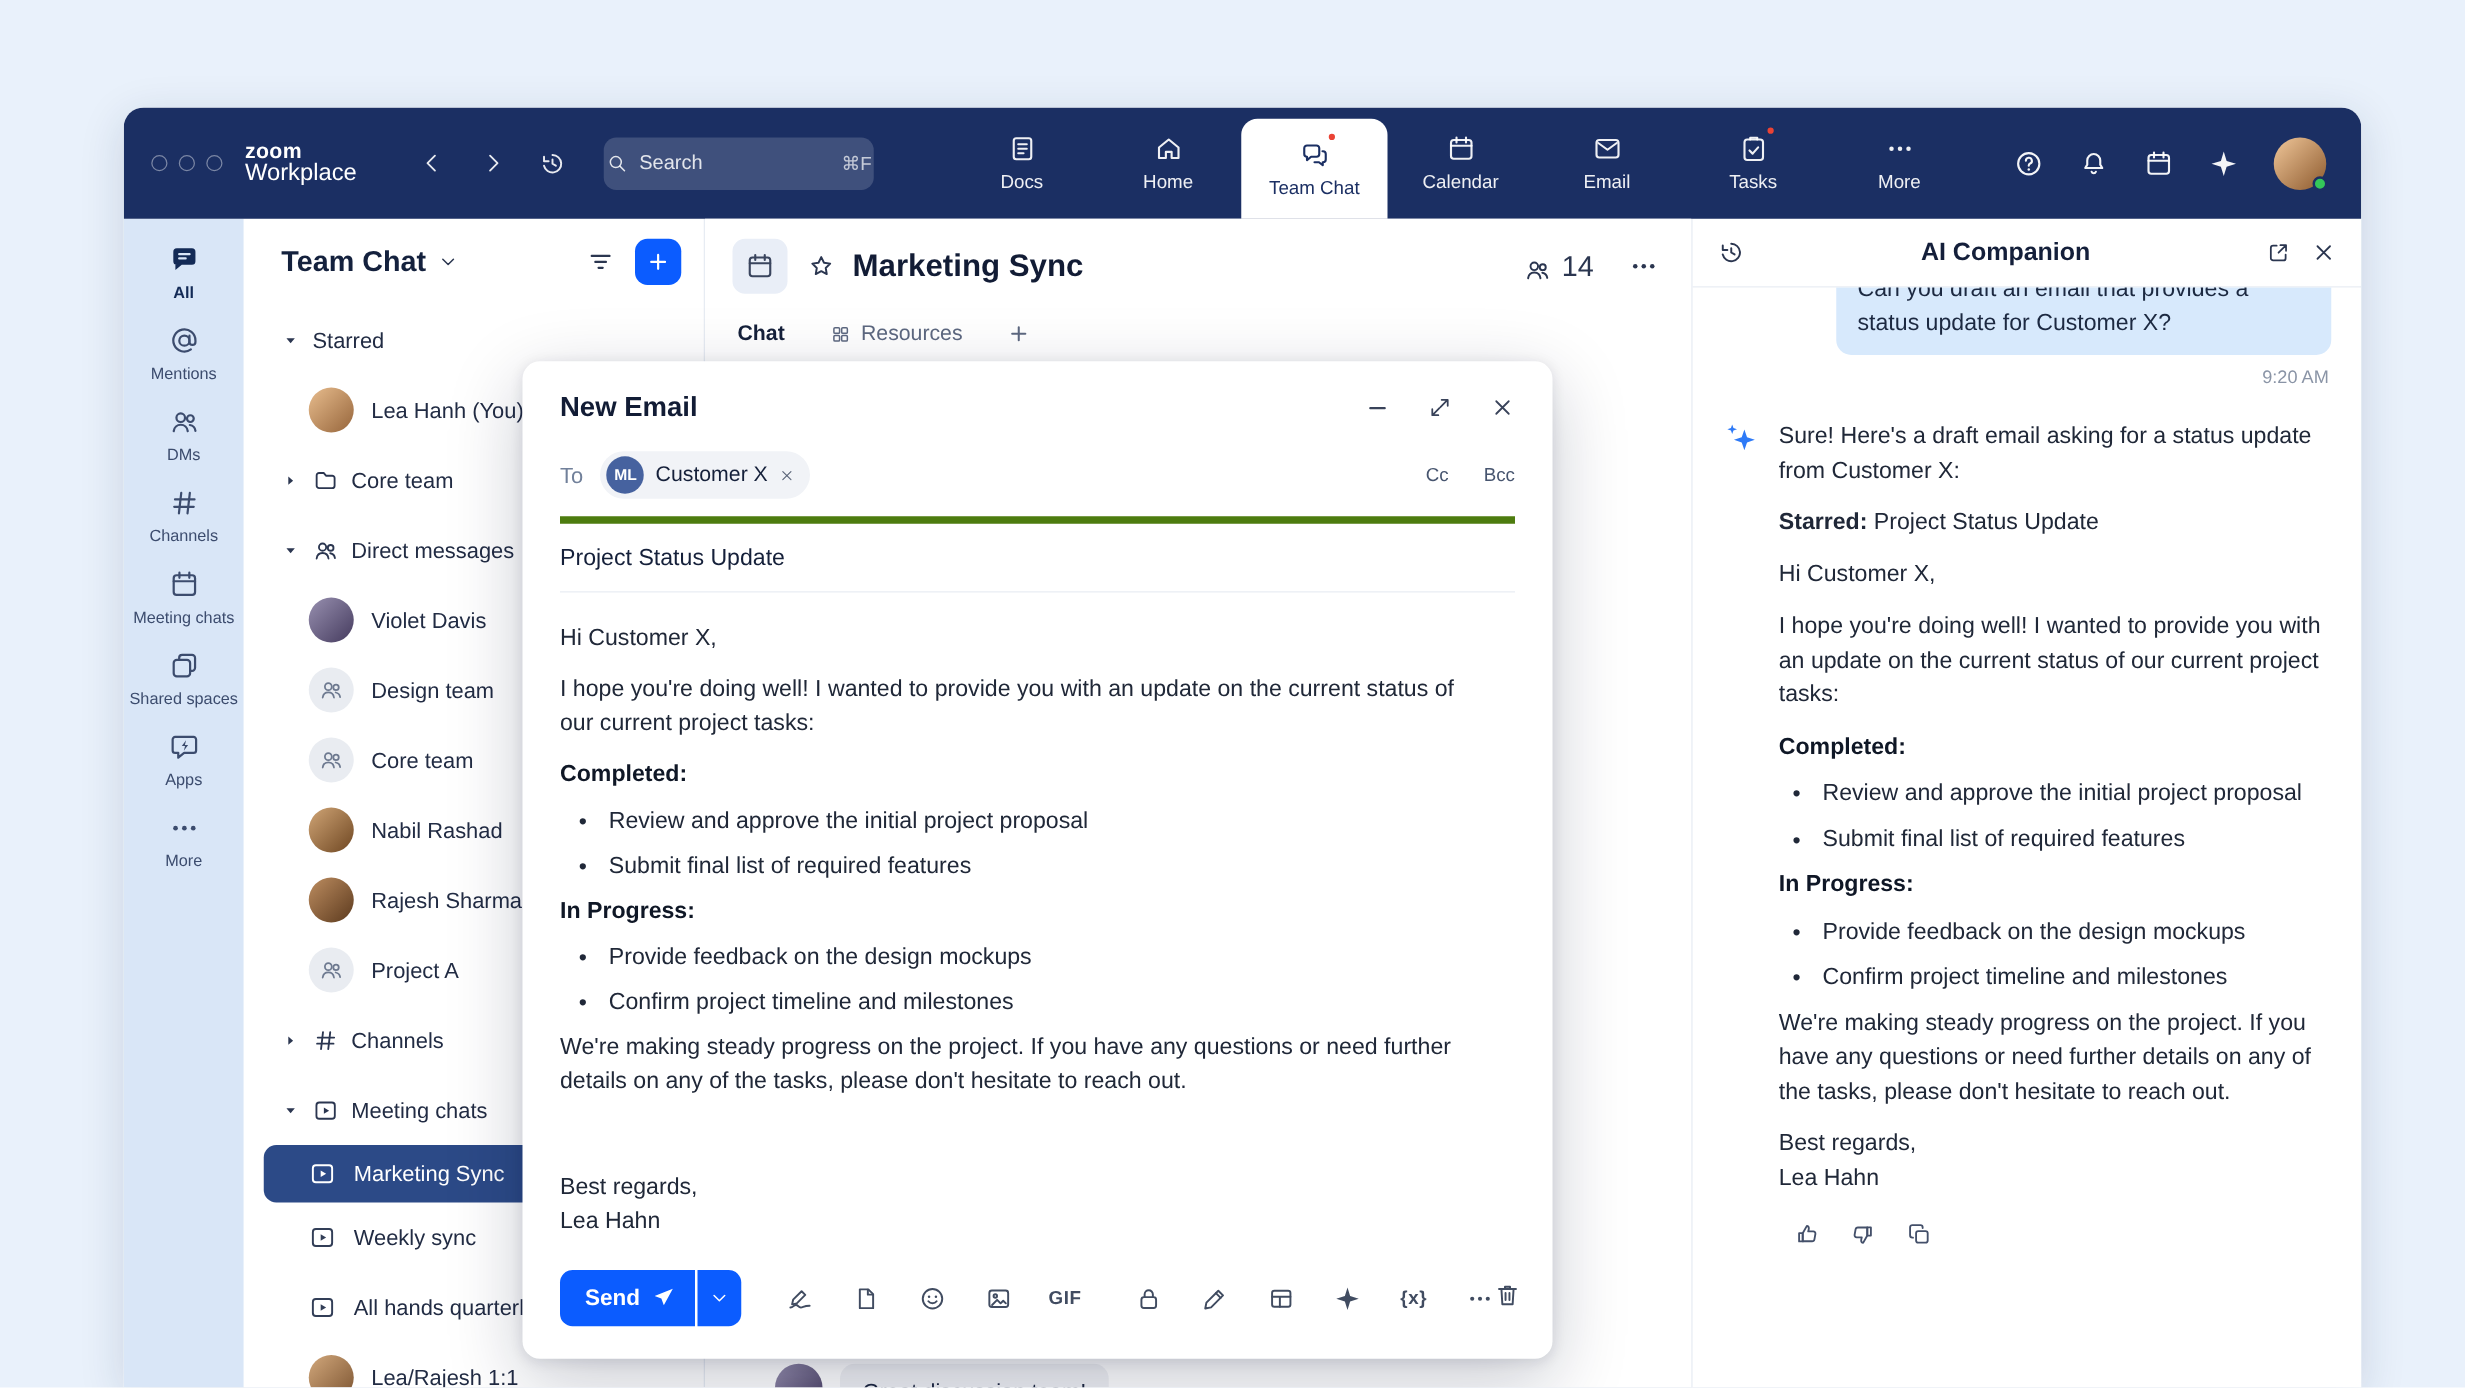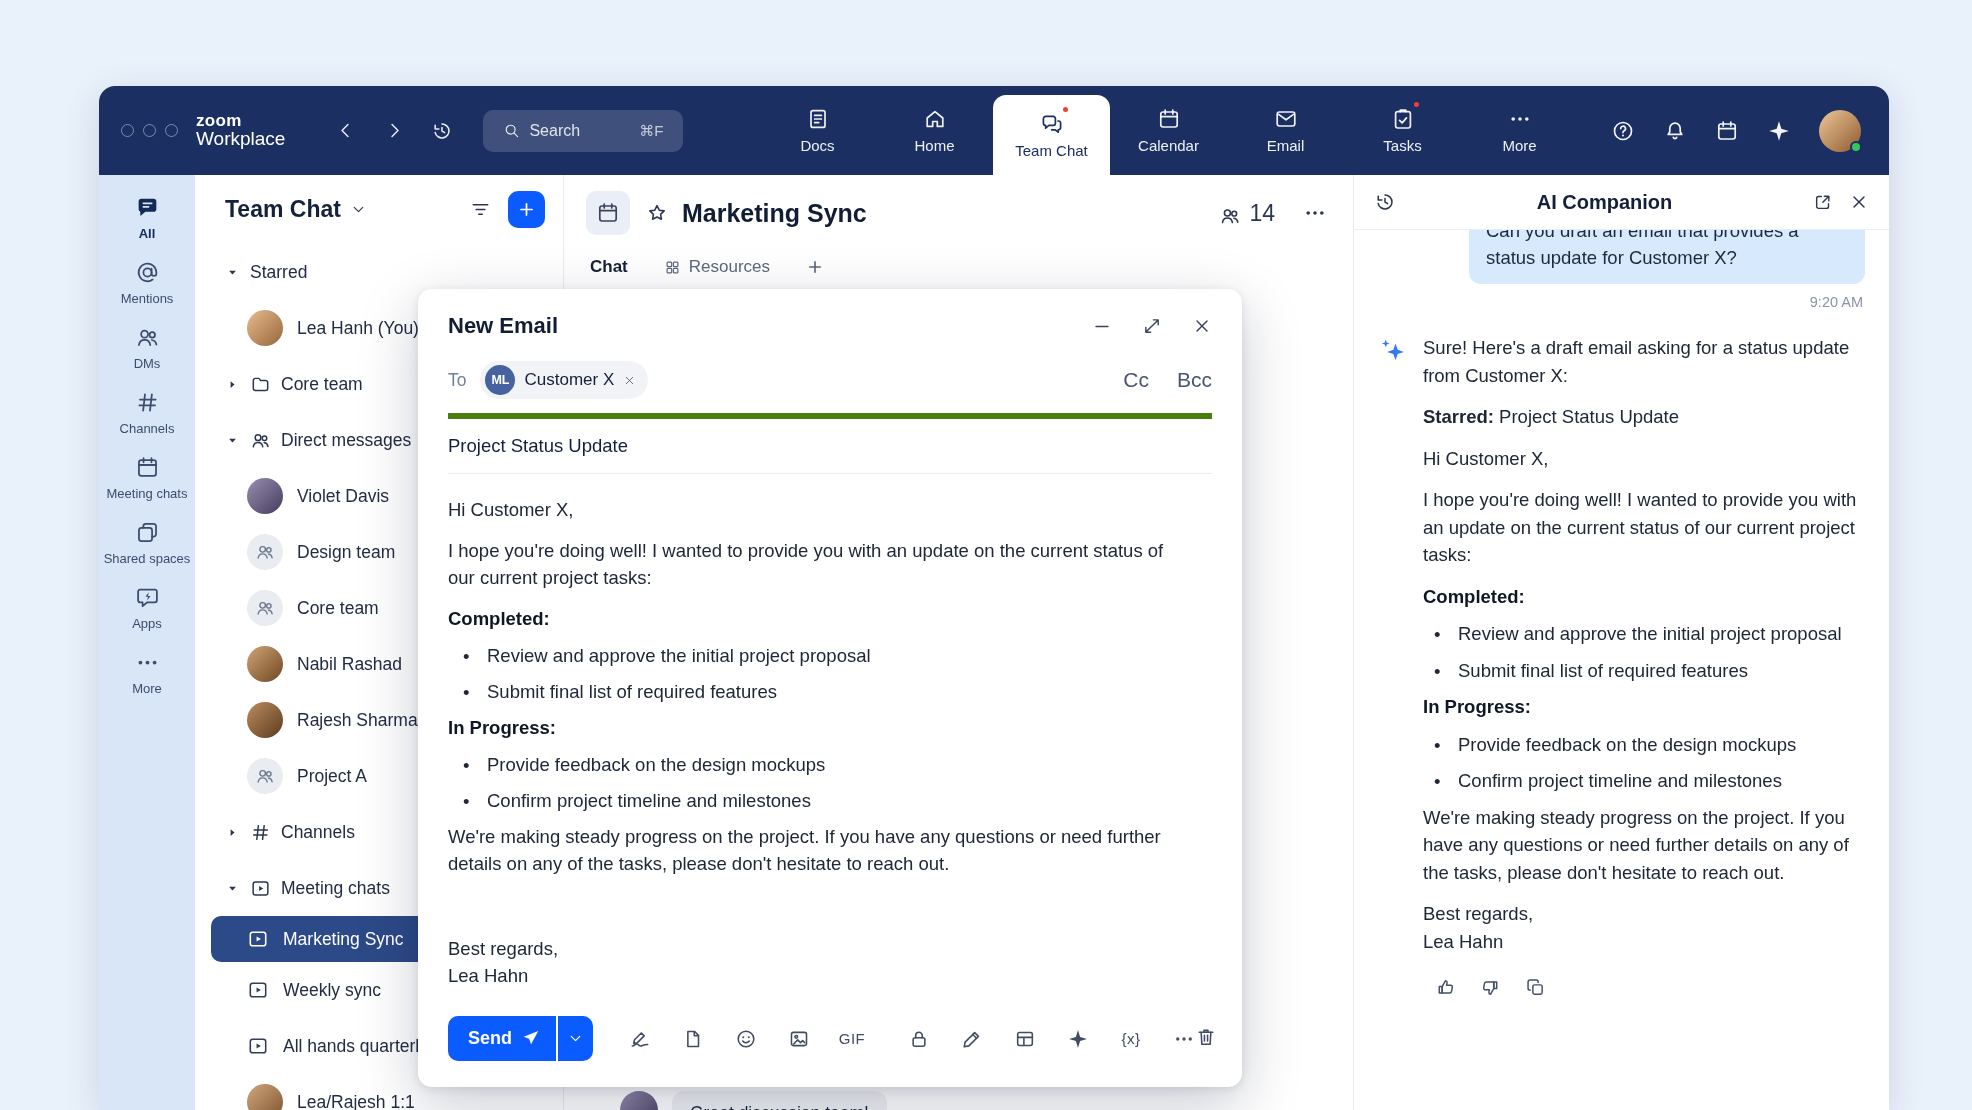--- a/index.html
+++ b/index.html
@@ -2,35 +2,35 @@
 <html><head>
 <meta charset="utf-8">
 <style>
   *{margin:0;padding:0;box-sizing:border-box}
   html,body{width:1972px;height:1110px}
   body{background:#e9f1fb;font-family:"Liberation Sans","DejaVu Sans",sans-serif;overflow:hidden;position:relative;color:#1b2433}
   button{border:none;background:none;font:inherit;color:inherit;padding:0;cursor:pointer}
 
   .ic{display:inline-flex;align-items:center;justify-content:center;width:24px;height:24px;flex:0 0 auto}
   .ic svg{width:100%;height:100%;stroke:currentColor;fill:none;stroke-width:1.7;stroke-linecap:round;stroke-linejoin:round}
-  .txtic{font-weight:400;font-size:15px;width:auto;letter-spacing:.5px}
+  .txtic{font-weight:700;font-size:15px;width:auto;letter-spacing:.5px}
 
   .window{position:absolute;left:99px;top:86px;width:1790px;height:1024px;background:#fff;border-radius:16px 16px 0 0;overflow:hidden;box-shadow:0 8px 36px rgba(20,40,80,.14);display:flex;flex-direction:column}
 
   
   .topbar{position:relative;height:89px;flex:0 0 auto;background:#1b2f63;display:flex;align-items:center;padding-left:22px;color:#fff}
   .dots{display:flex;gap:9px}
   .dot{width:13px;height:13px;border-radius:50%;border:1.5px solid rgba(255,255,255,.42)}
   .logo{margin-left:18px;display:flex;flex-direction:column;line-height:1.05}
   .logo-z{font-weight:800;font-size:17px;letter-spacing:.3px}
   .logo-w{font-size:19px;font-weight:400}
   .nav-arrows{margin-left:50px;display:flex;gap:28px}
   .nav-arrows .ic,.hist{width:21px;height:21px;color:rgba(255,255,255,.9);cursor:pointer}
   .hist{margin-left:26px;width:22px;height:22px}
-  .search{margin-left:30px;width:200px;height:42px;border-radius:10px;background:rgba(255,255,255,.16);display:flex;align-items:center;padding:0 20px;gap:9px;cursor:text}
+  .search{margin-left:30px;width:216px;height:42px;border-radius:10px;background:rgba(255,255,255,.16);display:flex;align-items:center;padding:0 2px;gap:9px;cursor:text}
   .search .ic{width:17px;height:17px;color:rgba(255,255,255,.85)}
   .search-text{font-size:16px;color:rgba(255,255,255,.85)}
   .search-short{margin-left:auto;font-size:15px;color:rgba(255,255,255,.7)}
   .tb-tabs{position:absolute;left:660px;top:0;height:100%;display:flex;align-items:flex-end}
   .tab{position:relative;width:117px;height:89px;display:flex;flex-direction:column;align-items:center;justify-content:center;gap:6px;font-size:15px;color:rgba(255,255,255,.93);cursor:pointer}
   .tab .ic{width:24px;height:24px}
   .tab.active{height:80px;background:#fff;color:#1b2f63;border-radius:13px 13px 0 0}
   .badge{position:absolute;top:14px;left:calc(50% + 9px);width:9px;height:9px;border-radius:50%;background:#ea4335;border:2px solid #1b2f63}
   .tab.active .badge{top:10px;border-color:#fff}
   .tb-right{position:absolute;right:28px;top:0;height:100%;display:flex;align-items:center;gap:28px}
@@ -93,21 +93,21 @@
   .modal{position:absolute;left:319px;top:203px;width:824px;height:798px;background:#fff;border-radius:14px;box-shadow:0 18px 60px rgba(10,20,50,.22),0 2px 10px rgba(10,20,50,.10);display:flex;flex-direction:column;padding:0 30px;z-index:50}
   .m-header{display:flex;align-items:center;padding:24px 0 16px}
   .m-title{font-size:22px;font-weight:700;color:#121c35}
   .m-win-actions{margin-left:auto;display:flex;align-items:center;gap:30px;color:#39435a}
   .m-win-actions .ic{width:20px;height:20px;cursor:pointer}
   .m-to{display:flex;align-items:center;gap:14px;padding:6px 0 14px;border-bottom:6px solid #4d7c0f}
   .m-to-label{font-size:17.5px;color:#71809a}
   .chip{display:flex;align-items:center;gap:9px;background:#f1f3f7;border-radius:20px;padding:4px 12px 4px 5px;font-size:17px;color:#15203a;cursor:default}
   .chip-av{width:30px;height:30px;border-radius:50%;background:#46629f;color:#fff;font-size:12.5px;font-weight:700;display:flex;align-items:center;justify-content:center}
   .chip-x{width:13px;height:13px;color:#5a6478;cursor:pointer}
-  .m-ccbcc{margin-left:auto;display:flex;gap:28px;font-size:21px;color:#47556f}
+  .m-ccbcc{margin-left:auto;display:flex;gap:28px;font-size:15px;color:#47556f}
   .m-ccbcc span{cursor:pointer}
   .m-subject{padding:16px 0;border-bottom:1px solid #e9edf3;font-size:18.5px;font-weight:500;color:#15203a}
   .m-body{flex:1;padding-top:22px;font-size:18.5px;line-height:27px;color:#202838;max-width:740px;overflow:hidden}
   .blk-p{margin:0 0 14px}
   .blk-p0{margin:0}
   .blk-b{font-weight:700;color:#0f1726;margin:2px 0 10px}
   .blk-li{display:flex;gap:12px;padding-left:14px;margin:0 0 9px}
   .blk-li .dot{flex:0 0 auto}
   .blk-gap{height:44px}
   .m-footer{display:flex;align-items:center;padding:14px 0 26px}

